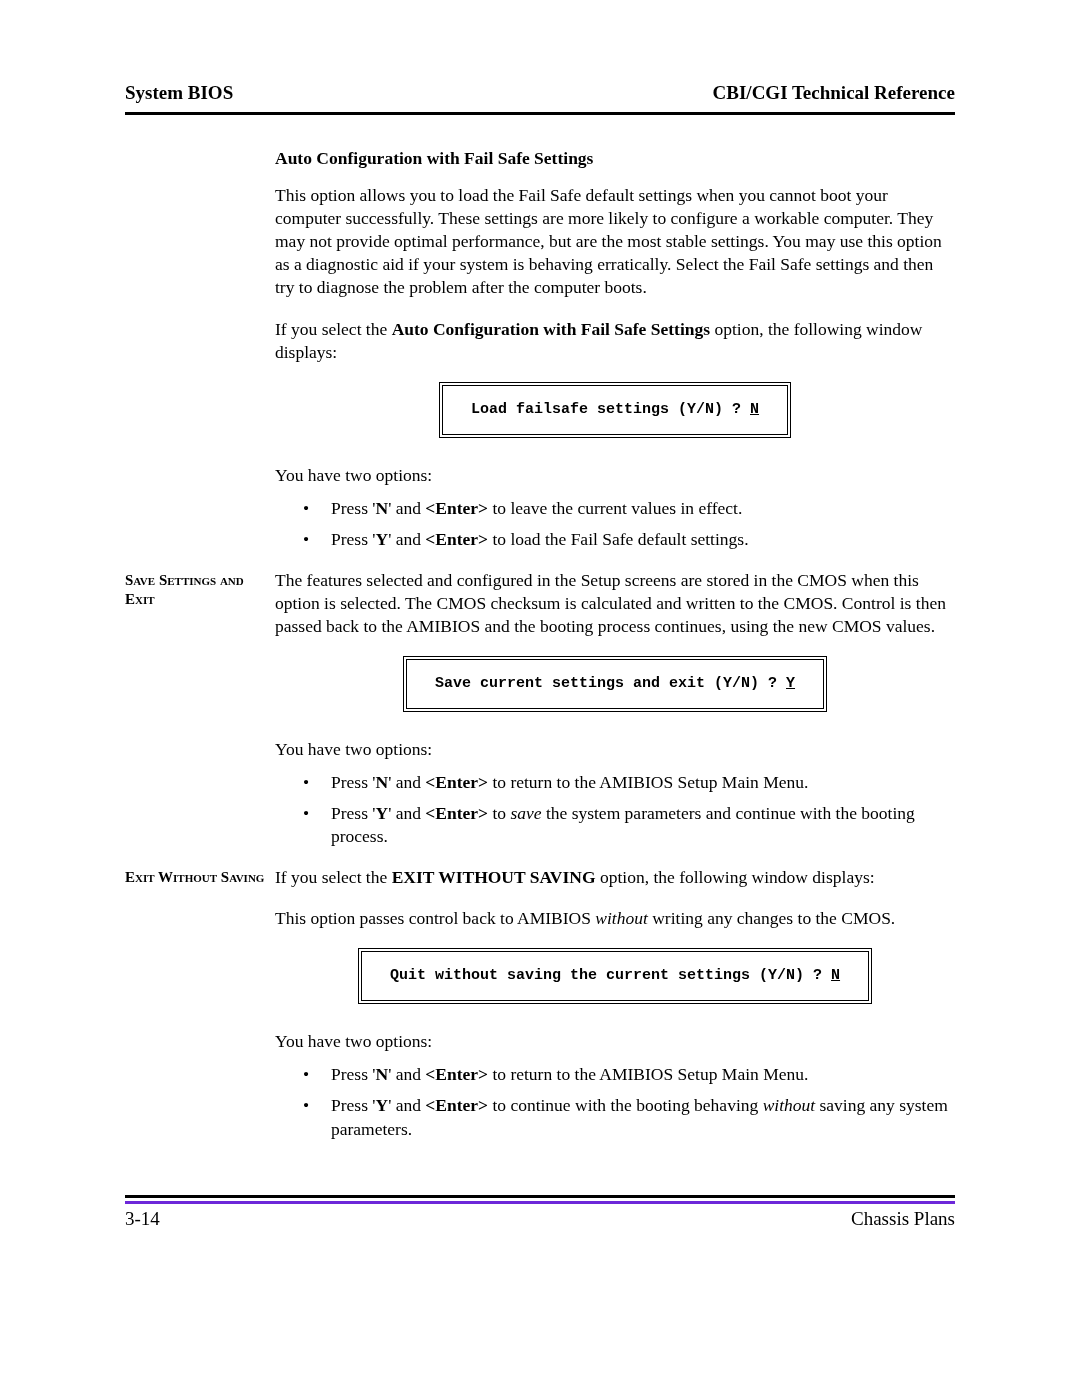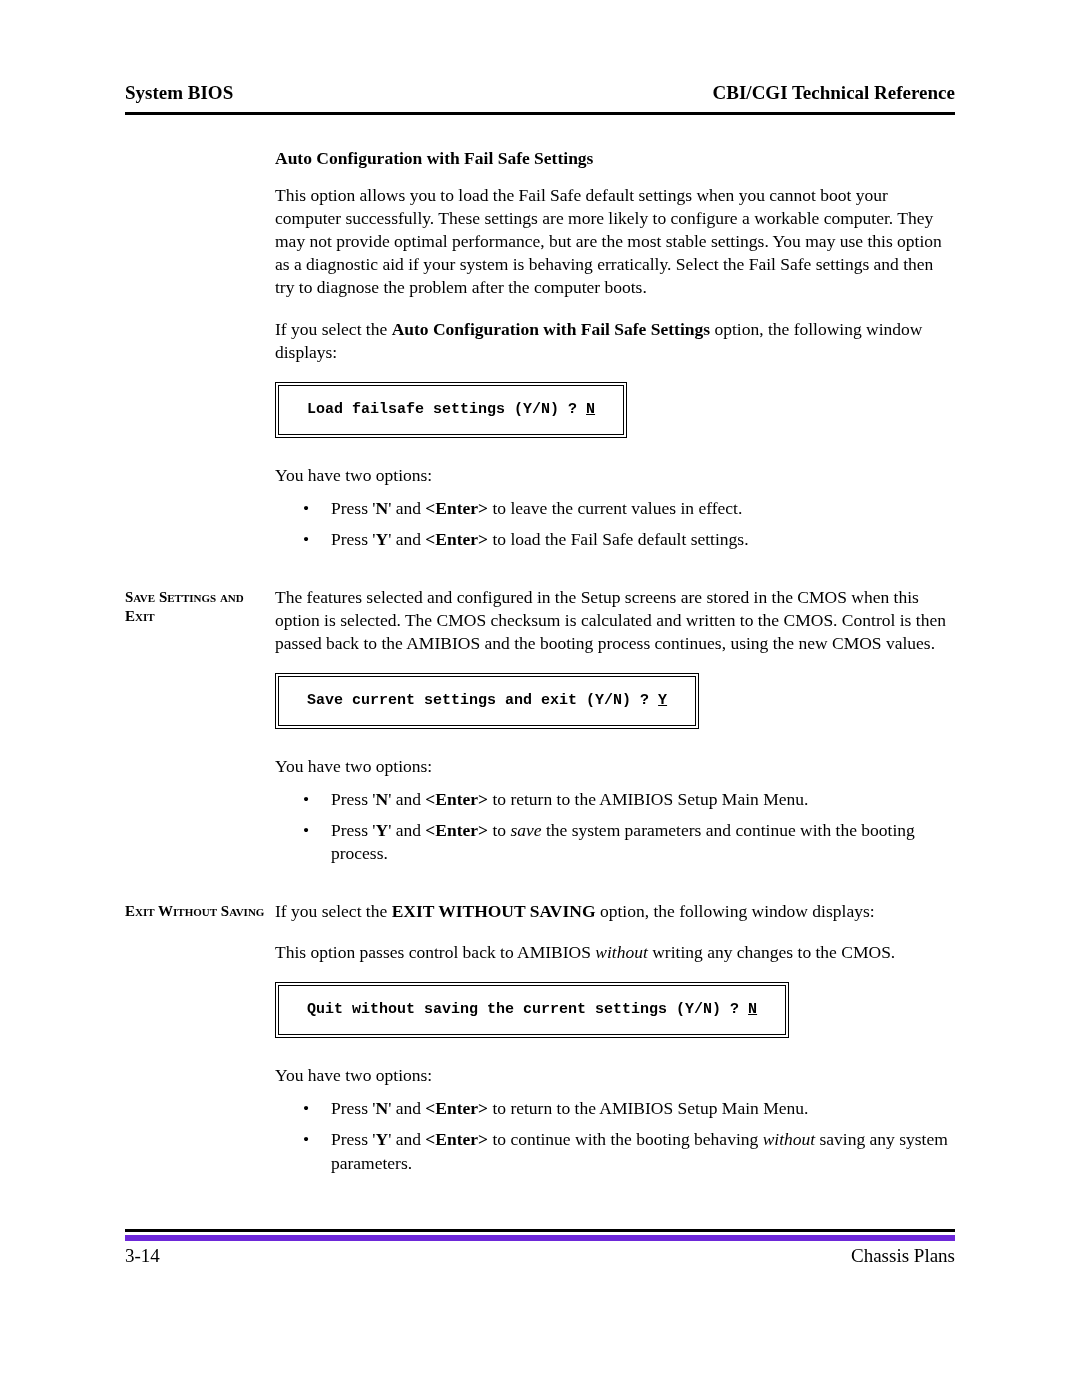--- a/index.html
+++ b/index.html
@@ -12,40 +12,40 @@
       padding: 82px 125px 60px 125px;
     }
     .header-row {
       display: flex;
       justify-content: space-between;
       font-size: 19px;
       padding-bottom: 8px;
       font-weight: bold;
     }
     .thick-rule { border-bottom: 3px solid #000; margin-bottom: 32px; }
-    .thin-rule-top { border-top: 6px solid #6d28d9; padding-top: 6px; }
-    .content { display: flex; flex-direction: column; gap: 17px; }
+    .thin-rule-top { border-top: 3px solid #6d28d9; padding-top: 6px; }
+    .content { display: flex; flex-direction: column; gap: 0; }
     .block { display: flex; }
     .sidecol {
       width: 150px;
       flex-shrink: 0;
       font-size: 15px;
       font-weight: bold;
       font-variant: small-caps;
       padding-right: 10px;
       padding-top: 2px;
       line-height: 1.25;
     }
     .main { flex: 1; font-size: 17.5px; line-height: 1.32; }
     .section-heading { font-weight: bold; font-size: 17.5px; margin-bottom: 14px; }
     .para { margin-bottom: 18px; }
     .bullets { list-style: none; padding-left: 28px; margin-bottom: 18px; }
     .bullets li { position: relative; padding-left: 28px; margin-bottom: 8px; }
     .bullets li::before { content: "•"; position: absolute; left: 0; top: 0; }
-    .dialog-wrap { display: flex; margin: 16px 0 26px 0; }
+    .dialog-wrap { display: flex; justify-content: center; margin: 16px 0 26px 0; }
     .dialog {
       border: 4px double #000;
       padding: 14px 28px;
       font-family: "Courier New", Courier, monospace;
       font-weight: bold;
       font-size: 15px;
       white-space: pre;
     }
     .dialog .ans { text-decoration: underline; }
     .thick-footer { border-top: 3px solid #000; margin-top: 36px; padding-top: 3px; }

